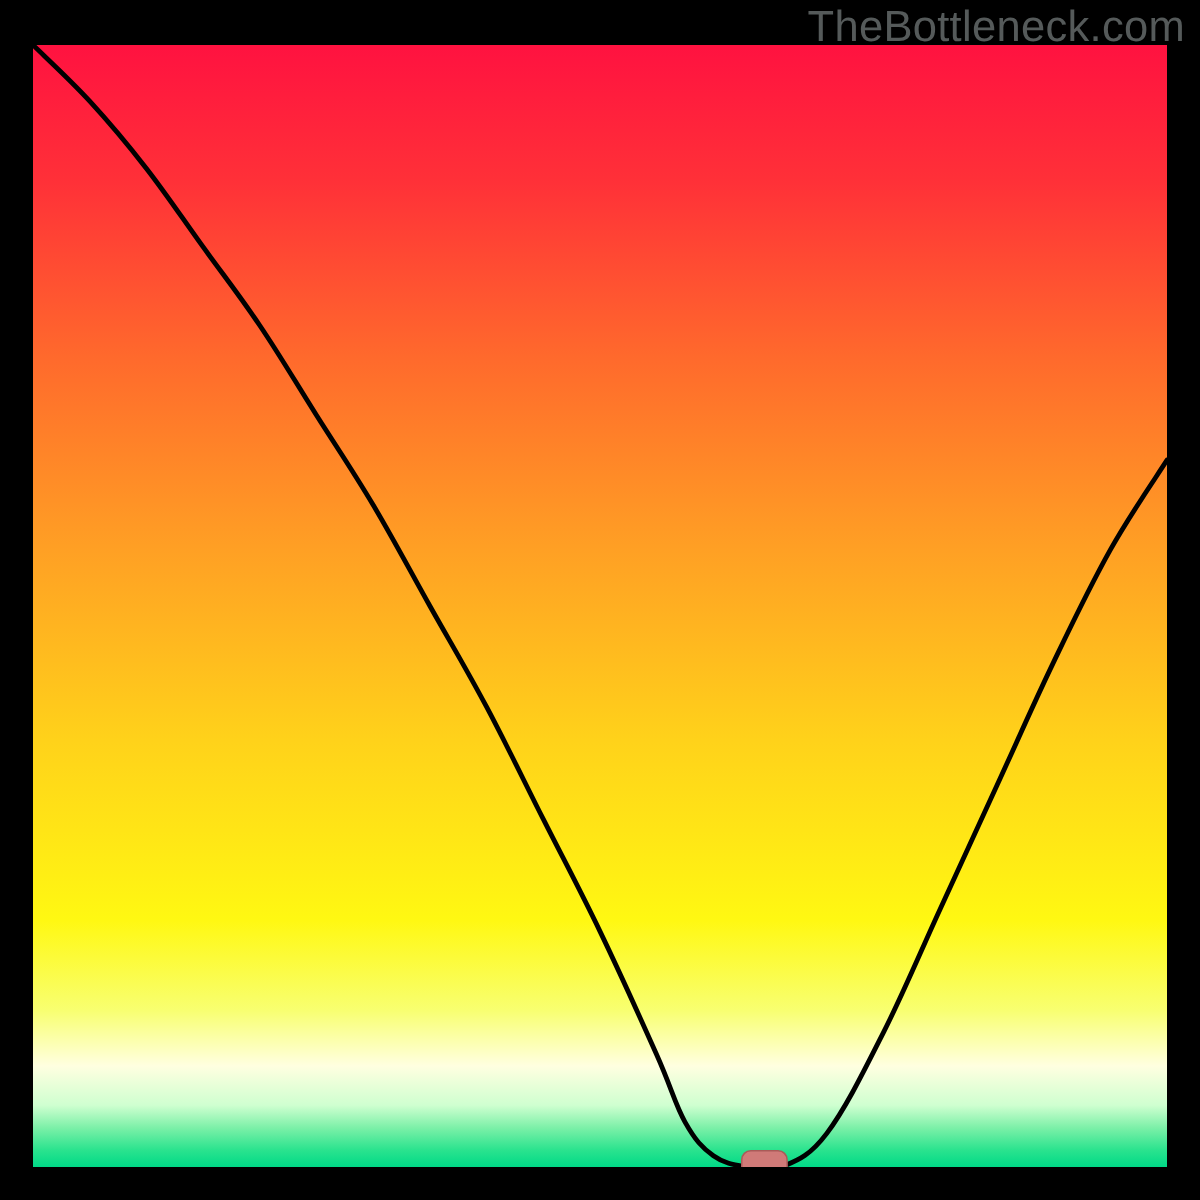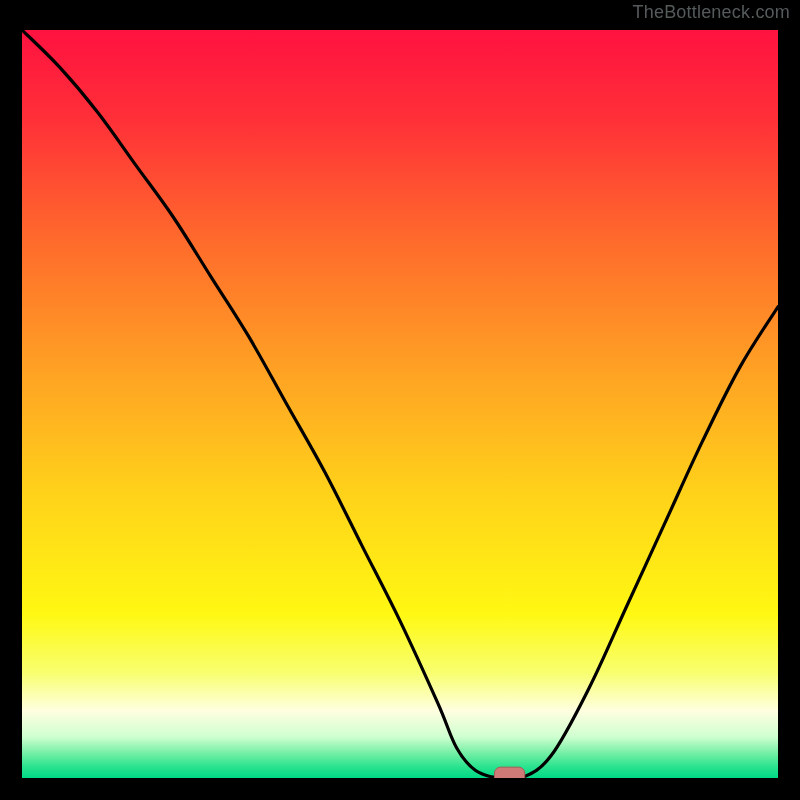--- a/index.html
+++ b/index.html
@@ -15,21 +15,21 @@
     position: relative;
     width: 800px;
     height: 800px;
     background: #000;
   }
   .watermark {
     position: absolute;
     top: 2px;
     right: 10px;
     color: #555a5a;
-    font-size: 18px;
+    font-size: 29px;
     letter-spacing: 0.2px;
     font-weight: 500;
     z-index: 5;
   }
   .plot {
     position: absolute;
     left: 22px;
     top: 30px;
     width: 756px;
     height: 748px;

